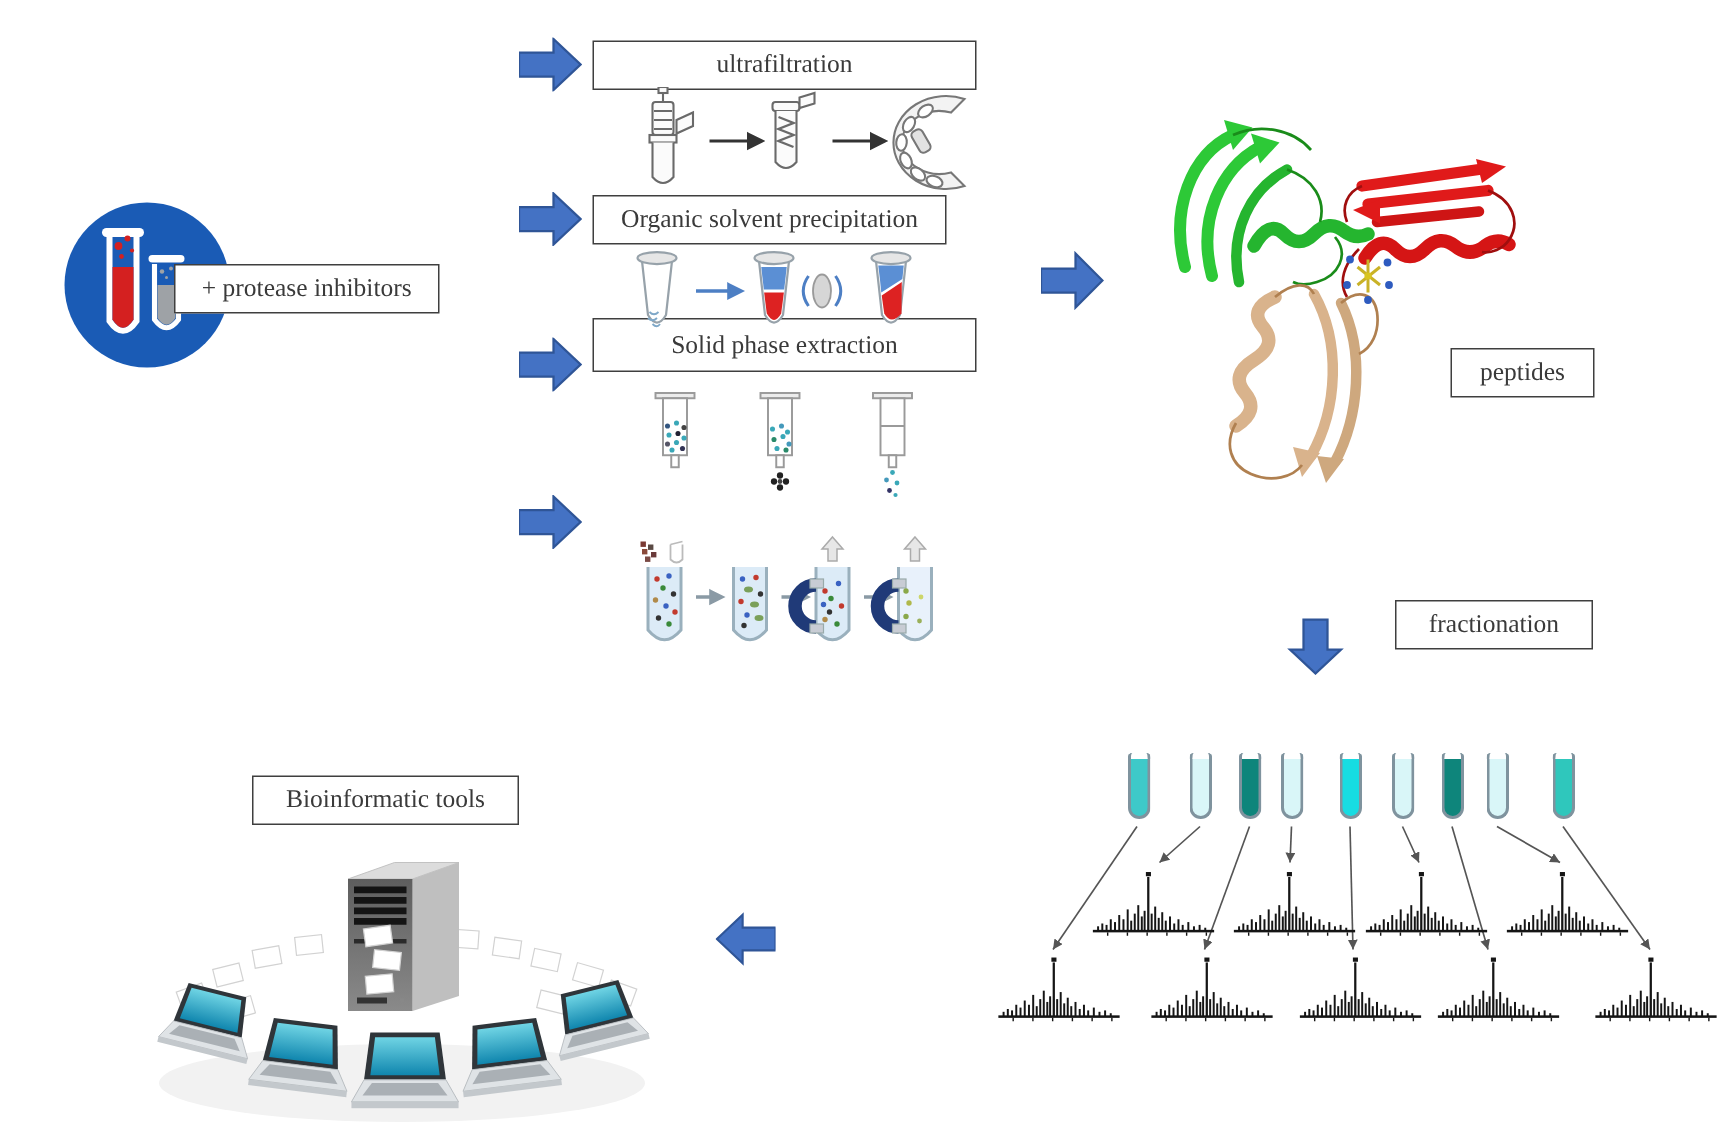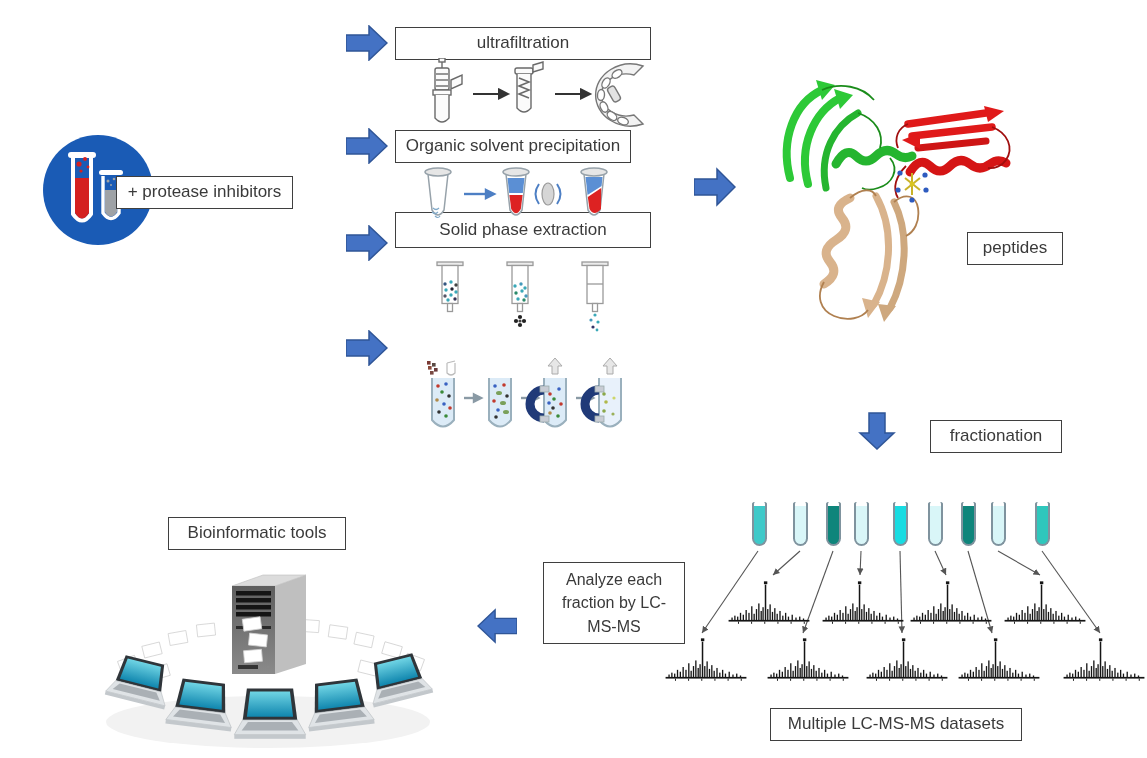--- a/index.html
+++ b/index.html
@@ -1,21 +1,21 @@
 <!DOCTYPE html>
 <html><head>
 <meta charset="utf-8">
 <style>
   html,body{margin:0;padding:0;background:#fff;}
   .canvas{position:relative;width:1147px;height:758px;background:#fff;
           font-family:"Liberation Sans",sans-serif;overflow:hidden;}
   .label-box{position:absolute;background:#fff;border:1.6px solid #3f3f3f;
              display:flex;align-items:center;justify-content:center;
              color:#3a3a3a;font-size:17px;text-align:center;box-sizing:border-box;
-             line-height:1.45;padding:0 4px;}
+             line-height:1.45;padding:0 4px;font-family:Liberation Serif, serif;}
   .abs{position:absolute;}
   .tube{position:absolute;width:15px;height:44px;box-sizing:border-box;
         border:2px solid #7f939e;border-top:none;border-radius:3px 3px 8px 8px;}
   .tube:before{content:"";position:absolute;left:-2px;right:-2px;top:0;height:4px;
         background:#fff;border-left:2px solid #7f939e;border-right:2px solid #7f939e;
         border-radius:3px 3px 0 0;box-sizing:border-box;}
 </style>
 </head>
 <body>
 
@@ -304,21 +304,21 @@
     </g>
   </svg>
 
   <div class="label-box" style="left:967px;top:232px;width:96px;height:33px">
     <span>peptides</span>
   </div>
 
   <svg class="abs" style="left:858px;top:412px" width="38" height="38" viewBox="0 0 38 38">
     <polygon points="11,1 27,1 27,21 36,21 19,37 2,21 11,21" fill="#4472C4" stroke="#2F5597" stroke-width="1.5"></polygon>
     </svg>
-  <div class="label-box" style="left:930px;top:420px;width:132px;height:33px">
+  <div class="label-box" style="left:930px;top:400px;width:132px;height:33px">
     <span>fractionation</span>
   </div>
 
   <svg class="abs" style="left:640px;top:495px" width="507" height="205" viewBox="0 0 507 205">
     <defs>
       <marker id="ah" markerWidth="8" markerHeight="8" refX="6" refY="3" orient="auto">
         <path d="M0,0 L6,3 L0,6 Z" fill="#555"></path>
       </marker>
       <symbol id="ms-spec" viewBox="0 0 90 50">
         <g fill="#151515">
@@ -388,30 +388,24 @@
       <div class="tube" style="left: 43px; background: rgb(217, 246, 248);"></div>
       <div class="tube" style="left: 76px; background: rgb(14, 133, 123);"></div>
       <div class="tube" style="left: 104px; background: rgb(217, 246, 248);"></div>
       <div class="tube" style="left: 143px; background: rgb(23, 220, 226);"></div>
       <div class="tube" style="left: 178px; background: rgb(217, 246, 248);"></div>
       <div class="tube" style="left: 211px; background: rgb(14, 133, 123);"></div>
       <div class="tube" style="left: 241px; background: rgb(217, 246, 248);"></div>
       <div class="tube" style="left: 285px; background: rgb(47, 199, 188);"></div>
     </div>
 
-  <div class="label-box" style="left:543px;top:562px;width:142px;height:82px;font-size:16px">
-    <span>Analyze each fraction by LC-MS-MS</span>
-  </div>
   <svg class="abs" style="left:477px;top:608px" width="40" height="36" viewBox="0 0 42 36">
     <polygon points="42,10 19,10 19,1 1,18 19,35 19,26 42,26" fill="#4472C4" stroke="#2F5597" stroke-width="1.5"></polygon>
     </svg>
 
-  <div class="label-box" style="left:770px;top:708px;width:252px;height:33px">
-    <span>Multiple LC-MS-MS datasets</span>
-  </div>
 
   <div class="label-box" style="left:168px;top:517px;width:178px;height:33px">
     <span>Bioinformatic tools</span>
   </div>
   <svg class="abs" style="left:100px;top:570px" width="340" height="188" viewBox="0 0 340 188">
     <defs>
       <linearGradient id="scrGrad" x1="0" y1="0" x2="0" y2="1">
         <stop offset="0" stop-color="#6fd4e4"></stop>
           <stop offset="1" stop-color="#1086ae"></stop>
       </linearGradient>

